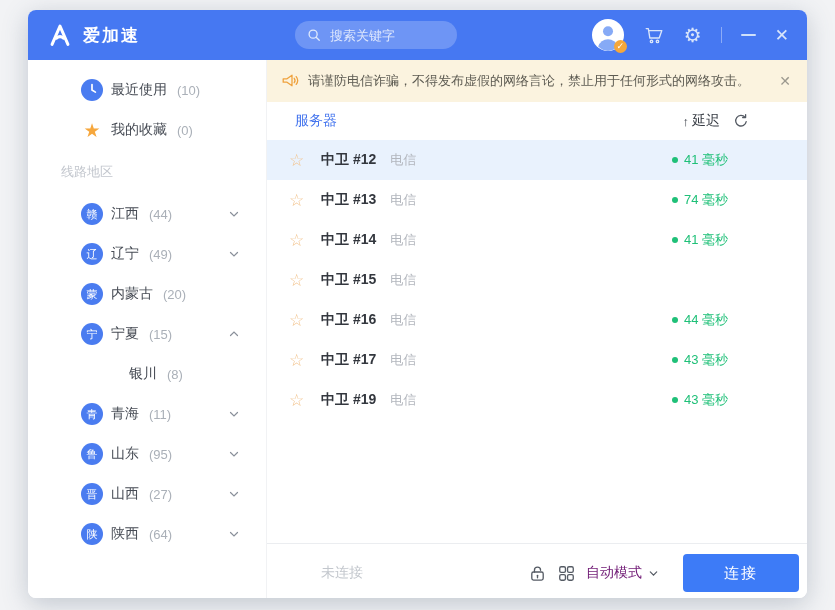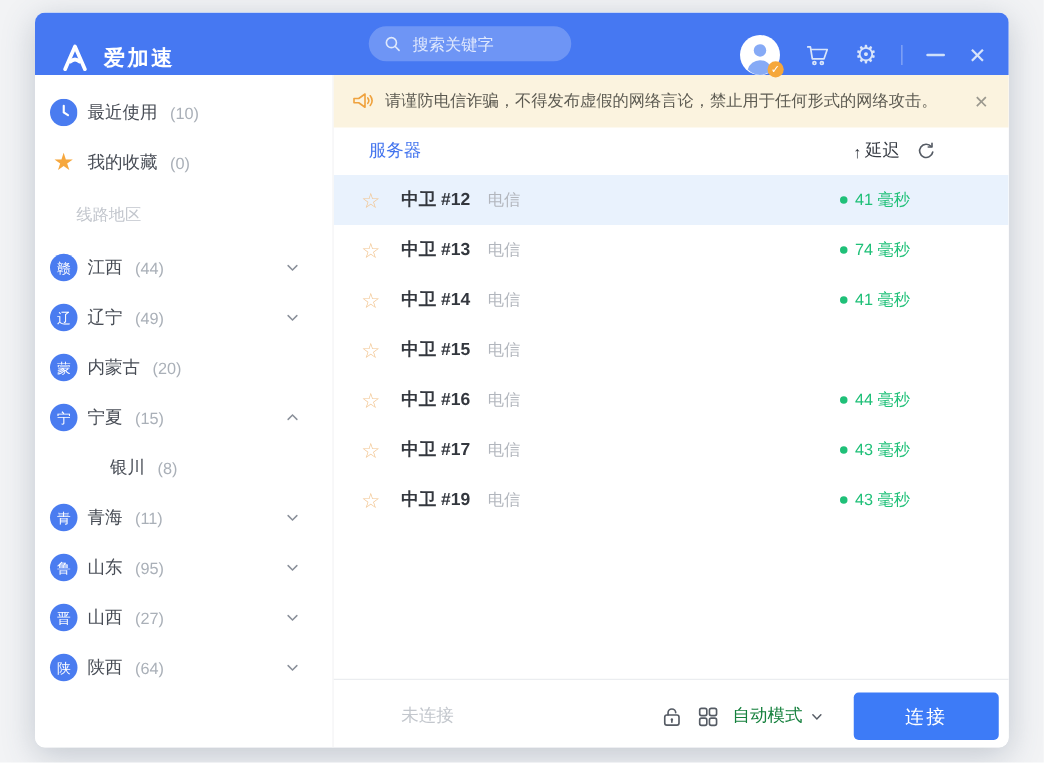--- a/index.html
+++ b/index.html
@@ -8,21 +8,21 @@
     background:#f2f3f5;
     font-family:"Liberation Sans","DejaVu Sans",sans-serif;
   }
   .window{
     position:absolute;left:28px;top:10px;width:779px;height:588px;
     background:#fff;border-radius:8px;overflow:hidden;
     box-shadow:0 6px 26px rgba(70,85,110,.28);
     display:flex;flex-direction:column;
   }
   
-  .titlebar{flex:0 0 50px;height:50px;background:#4678f2;display:flex;align-items:flex-end;position:relative}
+  .titlebar{flex:0 0 50px;height:50px;background:#4678f2;display:flex;align-items:center;position:relative}
   .logo{display:flex;align-items:center;gap:9px;margin-left:18px}
   .app-title{color:#fff;font-size:17px;font-weight:bold;letter-spacing:2px}
   .search{
     position:absolute;left:267px;top:11px;width:162px;height:28px;box-sizing:border-box;
     background:rgba(255,255,255,.22);border-radius:14px;
     display:flex;align-items:center;gap:7px;padding:0 12px;
   }
   .search svg{flex:0 0 auto}
   .search input{
     flex:1;min-width:0;background:transparent;border:none;outline:none;
@@ -41,21 +41,21 @@
   .win-min{width:15px;height:2px;border-radius:1px;background:#cfe0fa;cursor:pointer}
   .win-close{color:#d9e5fa;font-size:17px;line-height:1;cursor:pointer}
   
   .bodyrow{flex:1;display:flex;min-height:0}
   .sidebar{
     flex:0 0 239px;width:239px;box-sizing:border-box;background:#fff;
     border-right:1px solid #f1f2f4;padding-top:10px;overflow:hidden;
   }
   .side-item{
     height:40px;display:flex;align-items:center;gap:8px;
-    padding:0 26px 0 12px;font-size:14px;color:#474c55;cursor:pointer;white-space:nowrap;
+    padding:0 26px 0 12px;font-size:14px;color:#474c55;cursor:pointer;white-space:nowrap;margin-left:41px;
   }
   .badge-circle{
     flex:0 0 22px;width:22px;height:22px;border-radius:50%;background:#4a7cf0;
     color:#fff;font-size:11px;display:flex;align-items:center;justify-content:center;
   }
   .ico-cell{flex:0 0 22px;width:22px;height:22px;display:flex;align-items:center;justify-content:center}
   .star-glyph{color:#f6a73d;font-size:19px;line-height:1}
   .count{color:#aab0b8;font-size:13px;margin-left:2px}
   .chev{margin-left:auto;display:flex;align-items:center}
   .side-section{
@@ -90,21 +90,21 @@
   .lat-val{color:#1fc078;font-size:13px}
   
   .footer{
     flex:0 0 55px;height:55px;border-top:1px solid #ebedf0;
     display:flex;align-items:center;padding:4px 8px 0 54px;box-sizing:border-box;
   }
   .status{color:#c3c7cd;font-size:14px}
   .foot-right{margin-left:auto;display:flex;align-items:center}
   .foot-ico{display:flex;align-items:center;cursor:pointer;margin-right:10px}
   .mode-group{display:flex;align-items:center;gap:6px;cursor:pointer;margin-right:24px}
-  .mode-label{color:#15803d;font-size:14px}
+  .mode-label{color:#701a75;font-size:14px}
   .connect{
     width:116px;height:38px;background:#3d7bf7;color:#fff;border:none;border-radius:4px;
     font-size:15px;font-family:inherit;cursor:pointer;letter-spacing:2px;
   }
 </style>
 </head>
 <body>
 
 <div class="window">
 

